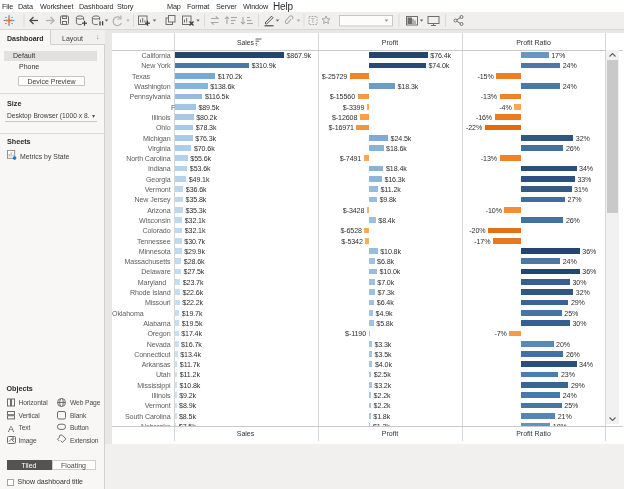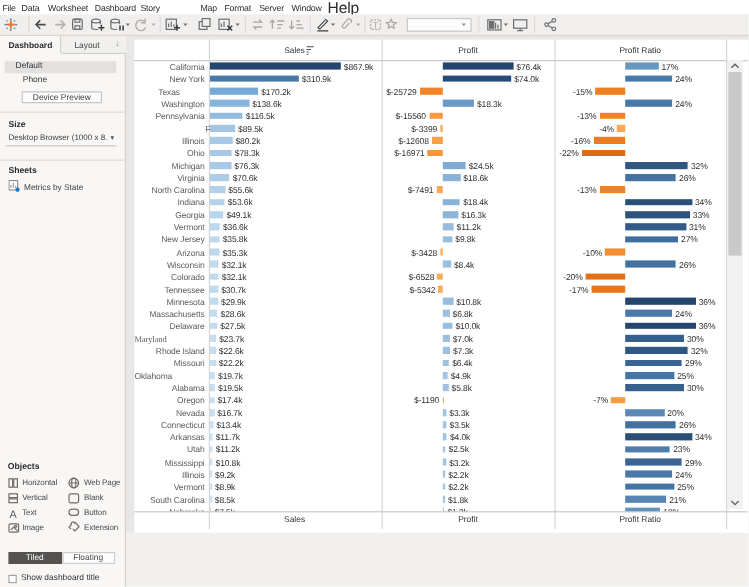--- a/index.html
+++ b/index.html
@@ -10,21 +10,21 @@
 <div class="lbl" style="left:2px;top:1.5px;font-size:7.3px;line-height:9px;letter-spacing:-0.15px;color:#2b2b2b;">File</div>
 <div class="lbl" style="left:18px;top:1.5px;font-size:7.3px;line-height:9px;letter-spacing:-0.15px;color:#2b2b2b;">Data</div>
 <div class="lbl" style="left:40px;top:1.5px;font-size:7.3px;line-height:9px;letter-spacing:-0.15px;color:#2b2b2b;">Worksheet</div>
 <div class="lbl" style="left:79px;top:1.5px;font-size:7.3px;line-height:9px;letter-spacing:-0.15px;color:#2b2b2b;">Dashboard</div>
 <div class="lbl" style="left:117px;top:1.5px;font-size:7.3px;line-height:9px;letter-spacing:-0.15px;color:#2b2b2b;">Story</div>
 <div class="lbl" style="left:137.5px;top:16px;font-size:7.3px;line-height:9px;letter-spacing:-0.15px;color:#2b2b2b;">Analysis</div>
 <div class="lbl" style="left:167px;top:1.5px;font-size:7.3px;line-height:9px;letter-spacing:-0.15px;color:#2b2b2b;">Map</div>
 <div class="lbl" style="left:187px;top:1.5px;font-size:7.3px;line-height:9px;letter-spacing:-0.15px;color:#2b2b2b;">Format</div>
 <div class="lbl" style="left:216px;top:1.5px;font-size:7.3px;line-height:9px;letter-spacing:-0.15px;color:#2b2b2b;">Server</div>
 <div class="lbl" style="left:243px;top:1.5px;font-size:7.3px;line-height:9px;letter-spacing:-0.15px;color:#2b2b2b;">Window</div>
-<div class="lbl" style="left:273px;top:1.5px;font-size:13px;line-height:9px;letter-spacing:-0.15px;color:#2b2b2b;">Help</div>
+<div class="lbl" style="left:273px;top:1.5px;font-size:10px;line-height:9px;letter-spacing:-0.15px;color:#2b2b2b;">Help</div>
 <div class="ab" style="left:0;top:12px;width:624px;height:18px;background:#f0efee;border-bottom:1px solid #d9d7d5;">
 <svg width="624" height="18" style="position:absolute;left:0;top:0;">
 <g transform="translate(9,8.5)">
         <rect x="-0.8" y="-3.2" width="1.6" height="6.4" fill="#e8762c"></rect>
         <rect x="-3.2" y="-0.8" width="6.4" height="1.6" fill="#e8762c"></rect>
         <rect x="-0.6" y="-5.3" width="1.2" height="2" fill="#5b879b"></rect>
         <rect x="-0.6" y="3.3" width="1.2" height="2" fill="#5b879b"></rect>
         <rect x="-5.3" y="-0.6" width="2" height="1.2" fill="#5b879b"></rect>
         <rect x="3.3" y="-0.6" width="2" height="1.2" fill="#5b879b"></rect>
         <rect x="-3.9" y="-3.6" width="1.6" height="1" fill="#7199a6"></rect>
@@ -384,21 +384,21 @@
 <div class="lbl" style="left:265.1px;top:208.1px;font-size:7.1px;line-height:8.8px;letter-spacing:-0.1px;color:#2e2e2e;">$6.8k</div>
 <div class="ab" style="left:408.8px;top:208.4px;width:39.4px;height:5.8px;background:#4a79a9;"></div>
 <div class="lbl" style="left:450.7px;top:208.1px;font-size:7.1px;line-height:8.8px;letter-spacing:-0.1px;color:#2e2e2e;">24%</div>
 <div class="lbl" style="left:0;top:218.4px;width:58.5px;text-align:right;font-size:7.1px;line-height:8.8px;letter-spacing:-0.1px;color:#5d5d5d;">Delaware</div>
 <div class="ab" style="left:62.5px;top:218.7px;width:6.6px;height:5.8px;background:#c2dbf0;"></div>
 <div class="lbl" style="left:71.6px;top:218.4px;font-size:7.1px;line-height:8.8px;letter-spacing:-0.1px;color:#2e2e2e;">$27.5k</div>
 <div class="ab" style="left:257.4px;top:218.7px;width:7.7px;height:5.8px;background:#98bddd;"></div>
 <div class="lbl" style="left:267.5px;top:218.4px;font-size:7.1px;line-height:8.8px;letter-spacing:-0.1px;color:#2e2e2e;">$10.0k</div>
 <div class="ab" style="left:408.8px;top:218.7px;width:59.0px;height:5.8px;background:#24466e;"></div>
 <div class="lbl" style="left:470.3px;top:218.4px;font-size:7.1px;line-height:8.8px;letter-spacing:-0.1px;color:#2e2e2e;">36%</div>
-<div class="lbl" style="left:0;top:228.7px;width:80px;text-align:left;font-size:7.1px;line-height:8.8px;letter-spacing:-0.1px;color:#5d5d5d;font-family:Liberation Serif, serif;">Maryland</div>
+<div class="lbl" style="left:0;top:228.7px;width:80px;text-align:center;font-size:7.1px;line-height:8.8px;letter-spacing:-0.1px;color:#5d5d5d;">Maryland</div>
 <div class="ab" style="left:62.5px;top:229.0px;width:5.7px;height:5.8px;background:#c4ddf0;"></div>
 <div class="lbl" style="left:70.7px;top:228.7px;font-size:7.1px;line-height:8.8px;letter-spacing:-0.1px;color:#2e2e2e;">$23.7k</div>
 <div class="ab" style="left:257.4px;top:229.0px;width:5.4px;height:5.8px;background:#9ec0df;"></div>
 <div class="lbl" style="left:265.3px;top:228.7px;font-size:7.1px;line-height:8.8px;letter-spacing:-0.1px;color:#2e2e2e;">$7.0k</div>
 <div class="ab" style="left:408.8px;top:229.0px;width:49.2px;height:5.8px;background:#37608c;"></div>
 <div class="lbl" style="left:460.5px;top:228.7px;font-size:7.1px;line-height:8.8px;letter-spacing:-0.1px;color:#2e2e2e;">30%</div>
 <div class="lbl" style="left:0;top:239.0px;width:58.5px;text-align:right;font-size:7.1px;line-height:8.8px;letter-spacing:-0.1px;color:#5d5d5d;">Rhode Island</div>
 <div class="ab" style="left:62.5px;top:239.3px;width:5.4px;height:5.8px;background:#c4ddf1;"></div>
 <div class="lbl" style="left:70.4px;top:239.0px;font-size:7.1px;line-height:8.8px;letter-spacing:-0.1px;color:#2e2e2e;">$22.6k</div>
 <div class="ab" style="left:257.4px;top:239.3px;width:5.6px;height:5.8px;background:#9dc0df;"></div>

